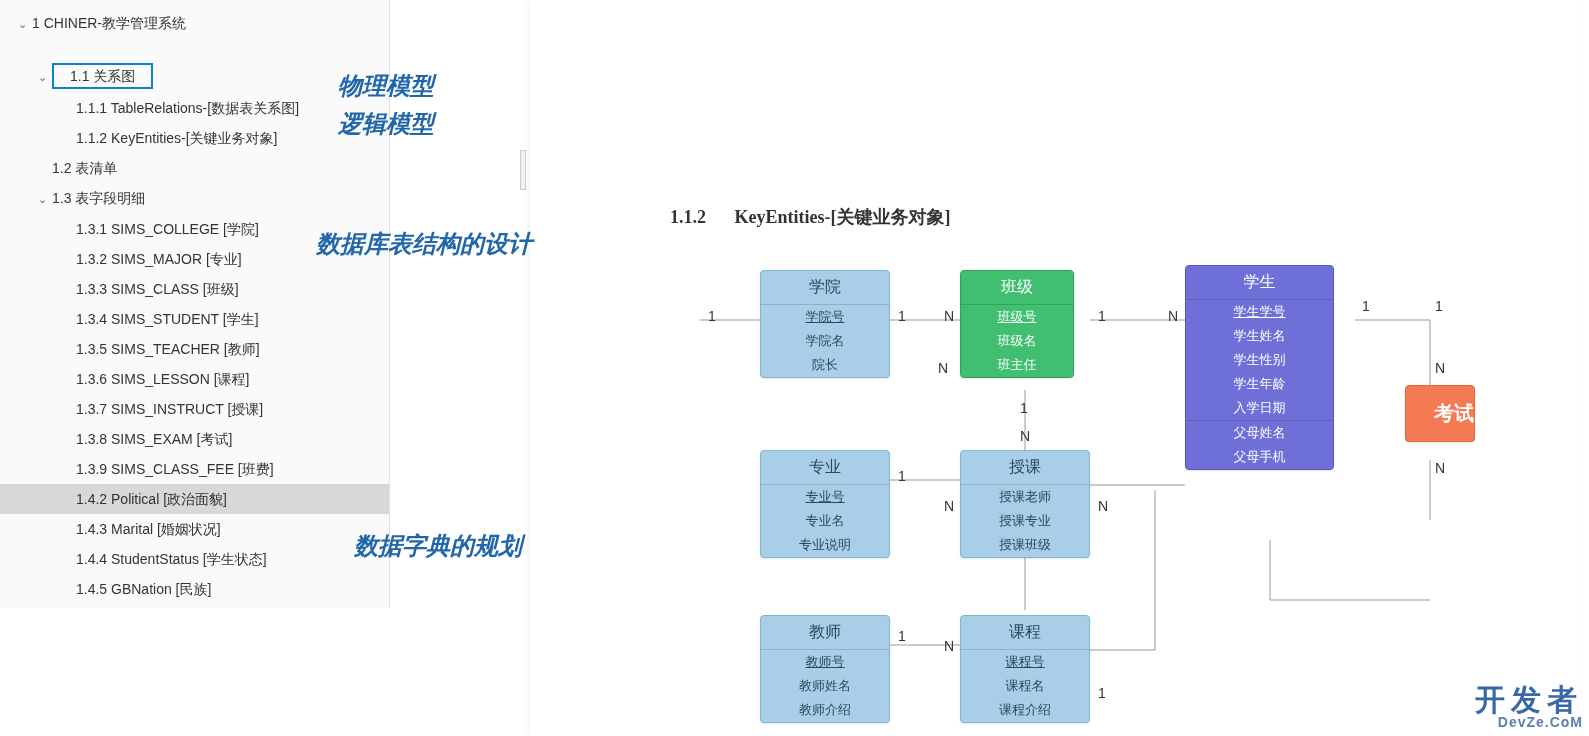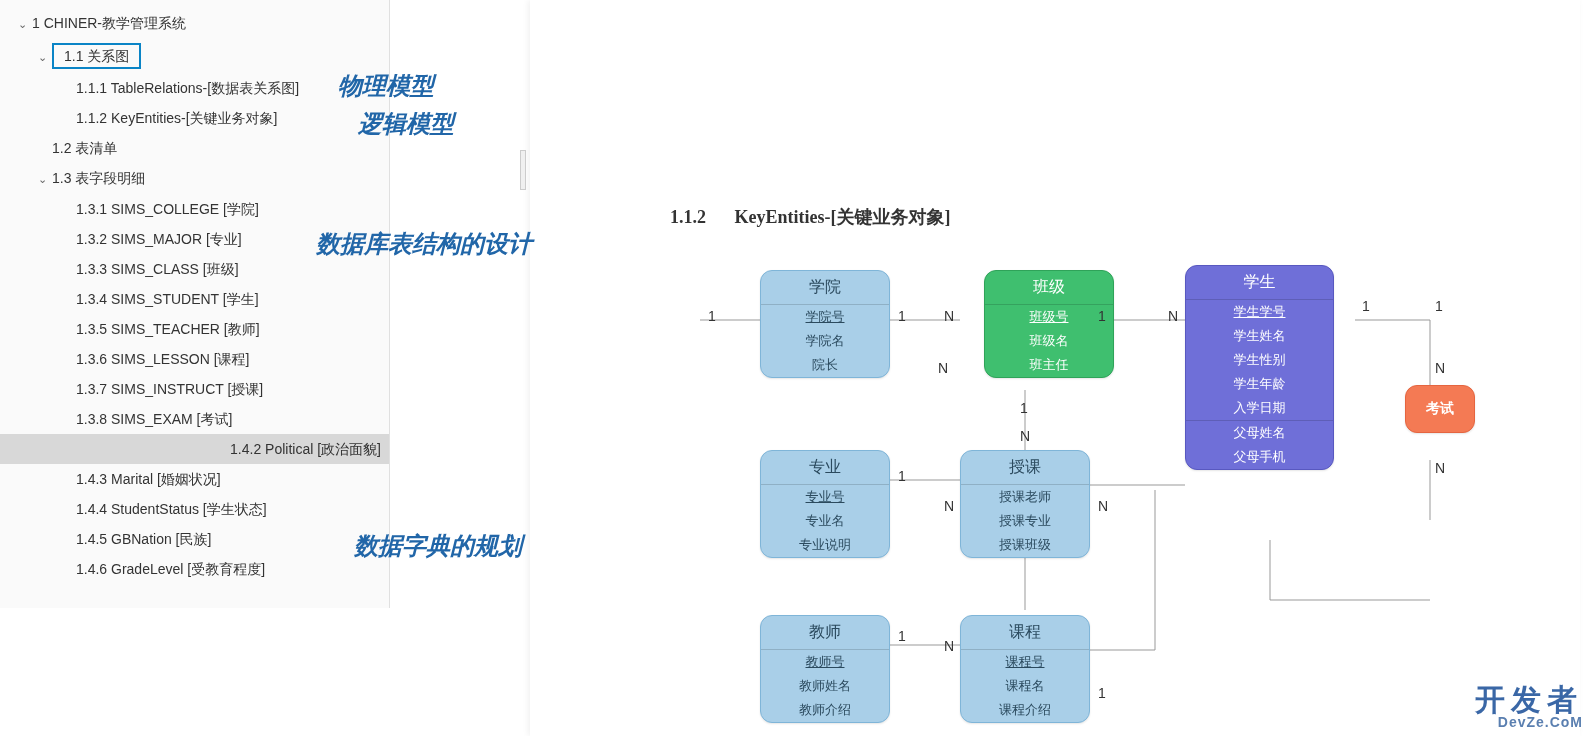--- a/index.html
+++ b/index.html
@@ -1,39 +1,39 @@
 <!DOCTYPE html>
 <html><head>
 <meta charset="utf-8">
 <style>
 * { box-sizing: border-box; margin: 0; padding: 0; }
 body { font-family: "Microsoft YaHei", Arial, sans-serif; font-size: 14px; color: #333; background: #fff; width: 1589px; height: 736px; overflow: hidden; position: relative; }
 .sidebar { width: 390px; height: 608px; float: left; padding: 8px 0; border-right: 1px solid #e0e0e0; background: #fafafa; overflow-y: auto; }
 .tree-item { padding: 4px 8px; cursor: pointer; white-space: nowrap; line-height: 22px; }
-.tree-item.selected { background: #d8d8d8; text-align: right; }
+.tree-item.selected { background: #d8d8d8; }
 .lvl0 { padding-left: 18px; }
 .lvl1 { padding-left: 38px; }
 .lvl2 { padding-left: 76px; }
 .chev { display: inline-block; width: 12px; font-size: 11px; color: #666; margin-right: 2px; }
-.highlight-box { border: 2px solid #0a84c6; display: inline-block; padding: 0 10px; }
+.highlight-box { border: 2px solid #0a84c6; display: inline-block; padding: 0 16px; margin-top: 20px; }
 .annotation { position: absolute; font-family: "KaiTi","STKaiti",serif; font-size: 24px; color: #2166a8; font-weight: bold; font-style: italic; }
 .doc-header { position: absolute; left: 670px; top: 205px; font-family: "SimSun", serif; font-size: 18px; }
 .doc-header .num { font-weight: bold; margin-right: 24px; }
 .doc-header .title { font-weight: bold; text-align: center; }
 .doc-header .title .cn { border-bottom: 1px wavy red; }
 .diagram { position: absolute; left: 600px; top: 260px; width: 980px; height: 476px; }
-.entity { position: absolute; border-radius: 12px; text-align: center; font-size: 14px; box-shadow: 0 1px 2px rgba(0,0,0,0.1); }
+.entity { position: absolute; border-radius: 4px; text-align: center; font-size: 14px; box-shadow: 0 1px 2px rgba(0,0,0,0.1); }
 .entity .ehead { padding: 6px 0; font-weight: 500; border-bottom: 1px solid rgba(0,0,0,0.15); font-size: 16px; }
 .entity .erow { padding: 3px 0; font-size: 13px; }
 .entity .erow.pk { text-decoration: underline; }
 .entity .group-sep { border-top: 1px solid rgba(0,0,0,0.15); }
 .e-blue { background: #a9cfe8; border: 1px solid #7fb5d8; color: #2b4a5e; }
 .e-green { background: #3fbf6f; border: 1px solid #2fa359; color: #fff; }
 .e-purple { background: #6f6fd8; border: 1px solid #5858c0; color: #fff; }
-.e-orange { background: #f47a54; border: 1px solid #e56540; color: #fff; font-weight: bold; padding: 14px 0; font-size: 14px; }
+.e-orange { background: #f47a54; border: 1px solid #e56540; color: #fff; font-weight: bold; padding: 14px 0; font-size: 20px; text-align: right; }
 .card { position: absolute; font-size: 14px; color: #333; }
 svg.lines { position: absolute; left: 0; top: 0; width: 980px; height: 476px; pointer-events: none; }
 svg.lines path { stroke: #999; stroke-width: 1; fill: none; }
 .watermark { position: absolute; right: 6px; bottom: 6px; font-family: "SimHei", sans-serif; font-size: 30px; color: #3a67a6; font-weight: bold; text-align: right; line-height: 1.05; text-shadow: 1px 1px 0 #fff, -1px -1px 0 #fff; letter-spacing: 6px; }
 .watermark .url { font-size: 14px; letter-spacing: 1px; color: #5a7fb0; }
 .page-shadow { position: absolute; left: 530px; top: 0; width: 1050px; height: 736px; background: #fff; box-shadow: -2px 0 6px rgba(0,0,0,0.06); z-index: -1; }
 .scroll-hint { position: absolute; left: 520px; top: 150px; width: 6px; height: 40px; border: 1px solid #ccc; background: #f0f0f0; }
 </style>
 </head>
 <body>
@@ -46,29 +46,30 @@
   <div class="tree-item lvl1"><span class="chev"></span><span>1.2  表清单</span></div>
   <div class="tree-item lvl1"><span class="chev">⌄</span><span>1.3  表字段明细</span></div>
   <div class="tree-item lvl2"><span>1.3.1  SIMS_COLLEGE [学院]</span></div>
   <div class="tree-item lvl2"><span>1.3.2  SIMS_MAJOR [专业]</span></div>
   <div class="tree-item lvl2"><span>1.3.3  SIMS_CLASS [班级]</span></div>
   <div class="tree-item lvl2"><span>1.3.4  SIMS_STUDENT [学生]</span></div>
   <div class="tree-item lvl2"><span>1.3.5  SIMS_TEACHER [教师]</span></div>
   <div class="tree-item lvl2"><span>1.3.6  SIMS_LESSON [课程]</span></div>
   <div class="tree-item lvl2"><span>1.3.7  SIMS_INSTRUCT [授课]</span></div>
   <div class="tree-item lvl2"><span>1.3.8  SIMS_EXAM [考试]</span></div>
+  <div class="tree-item lvl2"><span>1.3.9  SIMS_CLASS_FEE [班费]</span></div>
   <div class="tree-item lvl2 selected"><span>1.4.2  Political [政治面貌]</span></div>
   <div class="tree-item lvl2"><span>1.4.3  Marital [婚姻状况]</span></div>
   <div class="tree-item lvl2"><span>1.4.4  StudentStatus [学生状态]</span></div>
   <div class="tree-item lvl2"><span>1.4.5  GBNation [民族]</span></div>
   <div class="tree-item lvl2"><span>1.4.6  GradeLevel [受教育程度]</span></div>
 </div>
 
 <div class="annotation" style="left:338px; top:70px;">物理模型</div>
-<div class="annotation" style="left:358px; top:108px;">逻辑模型</div>
+<div class="annotation" style="left:338px; top:108px;">逻辑模型</div>
 <div class="annotation" style="left:316px; top:228px;">数据库表结构的设计</div>
 <div class="annotation" style="left:354px; top:530px;">数据字典的规划</div>
 
 <div class="page-shadow"></div>
 <div class="scroll-hint"></div>
 
 <div class="doc-header">
   <span class="num">1.1.2</span>
   <span class="title"><span>KeyEntities-</span><span class="cn">[关键业务对象]</span></span>
 </div>
@@ -90,21 +91,21 @@
     <path d="M830,200 V260"></path>
   </svg>
 
   <div class="entity e-blue" style="left:160px; top:10px; width:130px;">
     <div class="ehead">学院</div>
     <div class="erow pk">学院号</div>
     <div class="erow">学院名</div>
     <div class="erow">院长</div>
   </div>
 
-  <div class="entity e-green" style="left:360px; top:10px; width:130px;margin-left:24px;">
+  <div class="entity e-green" style="left:360px; top:10px; width:114px;">
     <div class="ehead">班级</div>
     <div class="erow pk">班级号</div>
     <div class="erow">班级名</div>
     <div class="erow">班主任</div>
   </div>
 
   <div class="entity e-purple" style="left:585px; top:5px; width:149px;">
     <div class="ehead">学生</div>
     <div class="erow pk">学生学号</div>
     <div class="erow">学生姓名</div>

